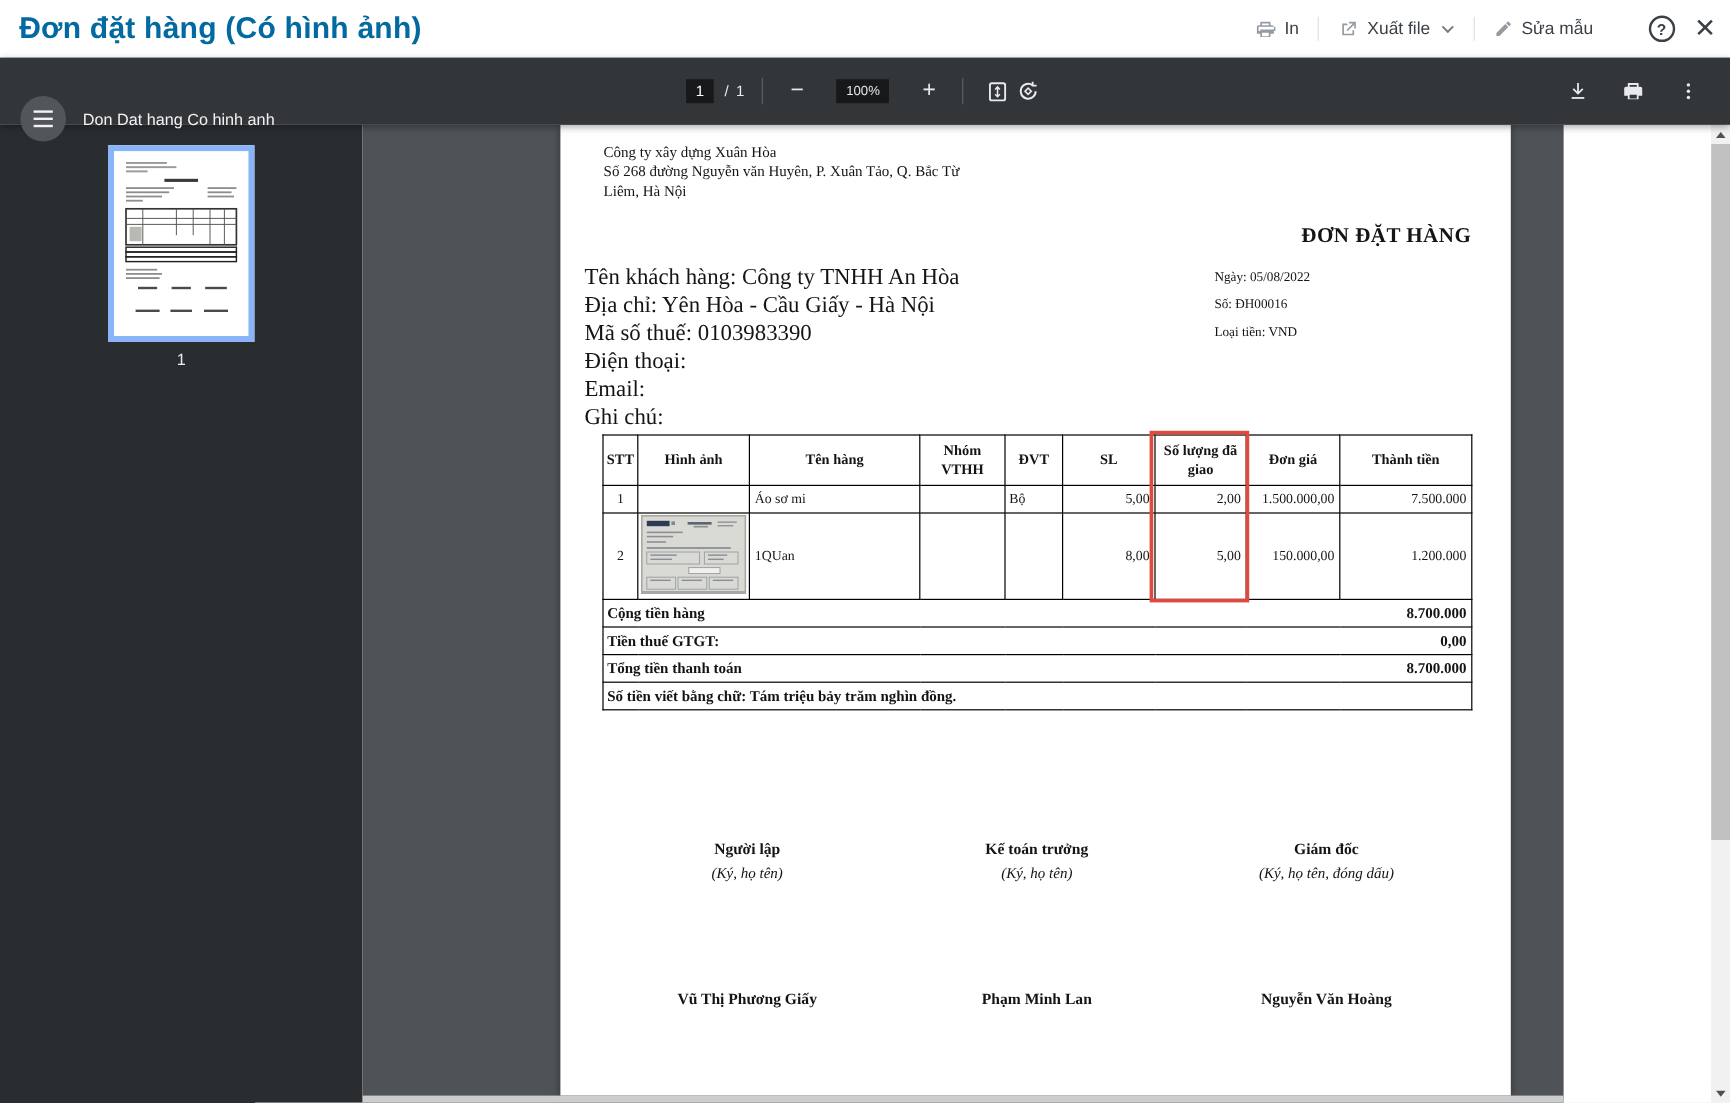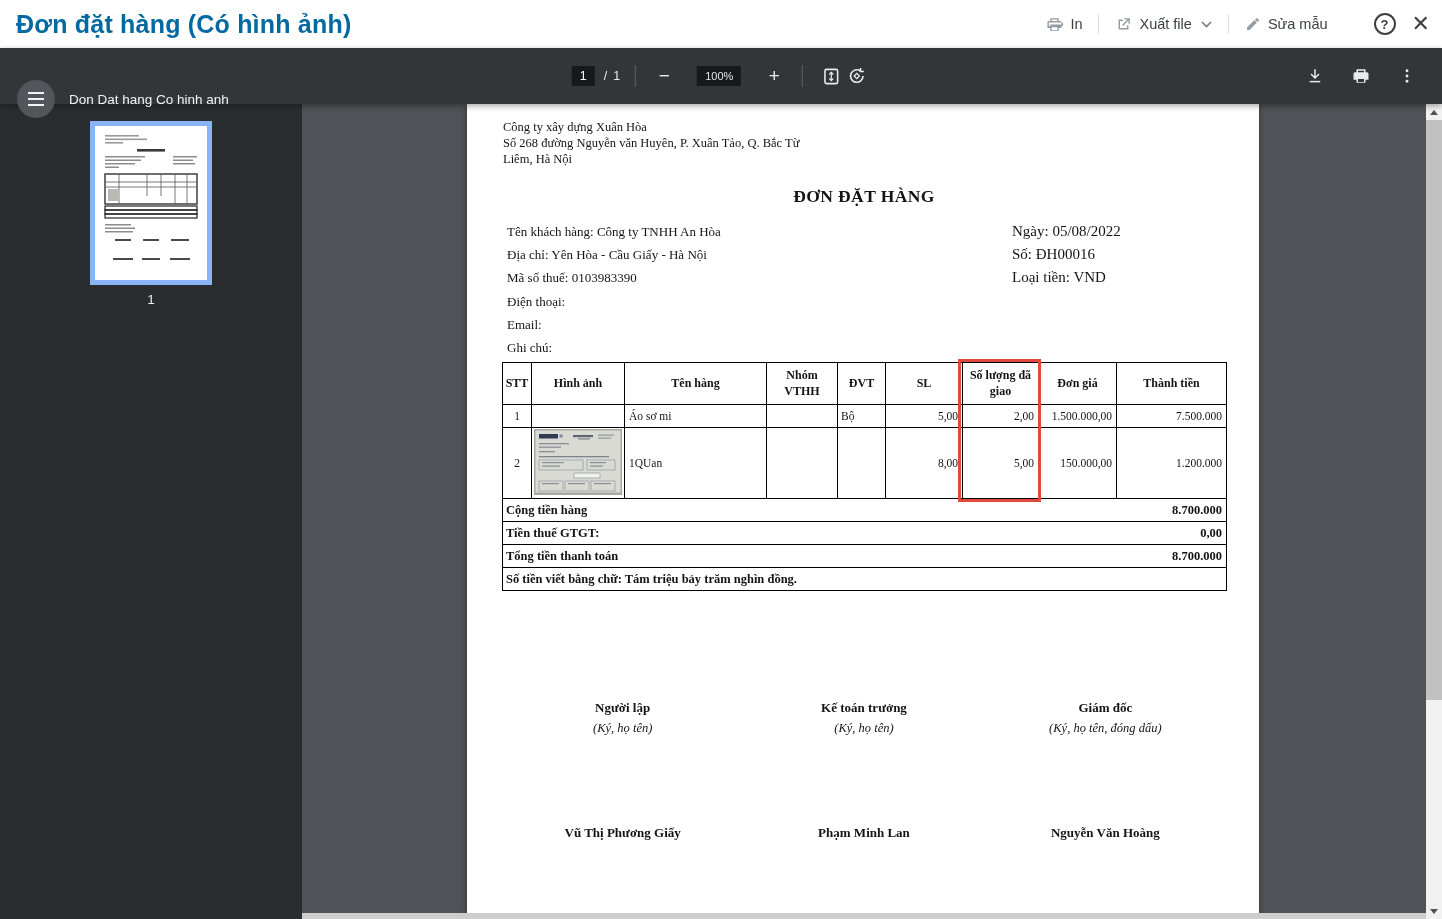--- a/index.html
+++ b/index.html
@@ -49,41 +49,41 @@
   
   .content { position:absolute; top:104px; left:0; width:1442px; height:815px; }
 
   .thumb-panel { position:absolute; left:0; top:0; width:302px; height:815px; background:#2a2d30; }
   .thumb { position:absolute; left:90px; top:17px; width:122px; height:164px;
            border:5px solid #8ab4f8; background:#fff; cursor:pointer; overflow:hidden; }
   .thumb svg { display:block; width:112px; height:154px; }
   .thumb-label { position:absolute; left:90px; top:188px; width:122px; text-align:center;
                  color:#e8eaed; font-size:13.5px; }
 
-  .viewer { position:absolute; left:302px; top:0; width:1124px; height:815px; background:#4f5256; overflow:hidden; }
+  .viewer { position:absolute; left:302px; top:0; width:1001px; height:815px; background:#4f5256; overflow:hidden; }
   .hscroll { position:absolute; left:0; bottom:0; width:1124px; height:6px; background:#cdcdcd; }
 
   .vscrollbar { position:absolute; right:0; top:0; width:16px; height:815px; background:#f1f1f1; }
   .sb-btn { position:absolute; left:0; width:16px; height:16px; display:flex; align-items:center;
             justify-content:center; background:#f1f1f1; border:none; cursor:pointer; }
   .sb-up { top:0; } .sb-down { bottom:0; }
   .tri-up { width:0; height:0; border-left:4px solid transparent; border-right:4px solid transparent;
             border-bottom:5px solid #505050; }
   .tri-down { width:0; height:0; border-left:4px solid transparent; border-right:4px solid transparent;
               border-top:5px solid #505050; }
   .sb-thumb { position:absolute; top:16px; left:0; width:16px; height:580px; background:#c1c1c1; }
 
   
   .page { position:absolute; left:165px; top:0; width:792px; height:809px; background:#fff;
           box-shadow:0 1px 6px rgba(0,0,0,.35); font-family:"Liberation Serif", serif; color:#141414; }
   .doc-company { position:absolute; top:15px; left:36px; font-size:12.5px; line-height:16px; }
-  .doc-title { position:absolute; top:82px; left:35px; width:724px; text-align:center;
+  .doc-title { position:absolute; top:82px; left:35px; width:724px; text-align:right;
                font-size:17.5px; font-weight:bold; letter-spacing:.4px; }
-  .doc-left  { position:absolute; top:116px; left:40px;  font-size:13px; line-height:23.2px; }
-  .doc-right { position:absolute; top:116px; left:545px; font-size:15px; line-height:23.2px; }
+  .doc-left  { position:absolute; top:116px; left:20px;  font-size:19px; line-height:23.2px; }
+  .doc-right { position:absolute; top:116px; left:545px; font-size:11px; line-height:23.2px; }
 
   .tablewrap { position:absolute; top:258px; left:35px; width:724px; }
   table.doc { border-collapse:collapse; width:724px; table-layout:fixed; }
   table.doc th, table.doc td { border:1px solid #000; overflow:hidden; }
   table.doc th { font-size:12px; font-weight:bold; height:42px; text-align:center;
                  vertical-align:middle; line-height:1.3; padding:0 2px; }
   tr.r1 td { height:23px; font-size:11.5px; }
   tr.r2 td { height:71px; font-size:11.5px; }
   td.num { text-align:right; padding-right:4px; }
   td.txt { text-align:left; padding-left:4px; }

